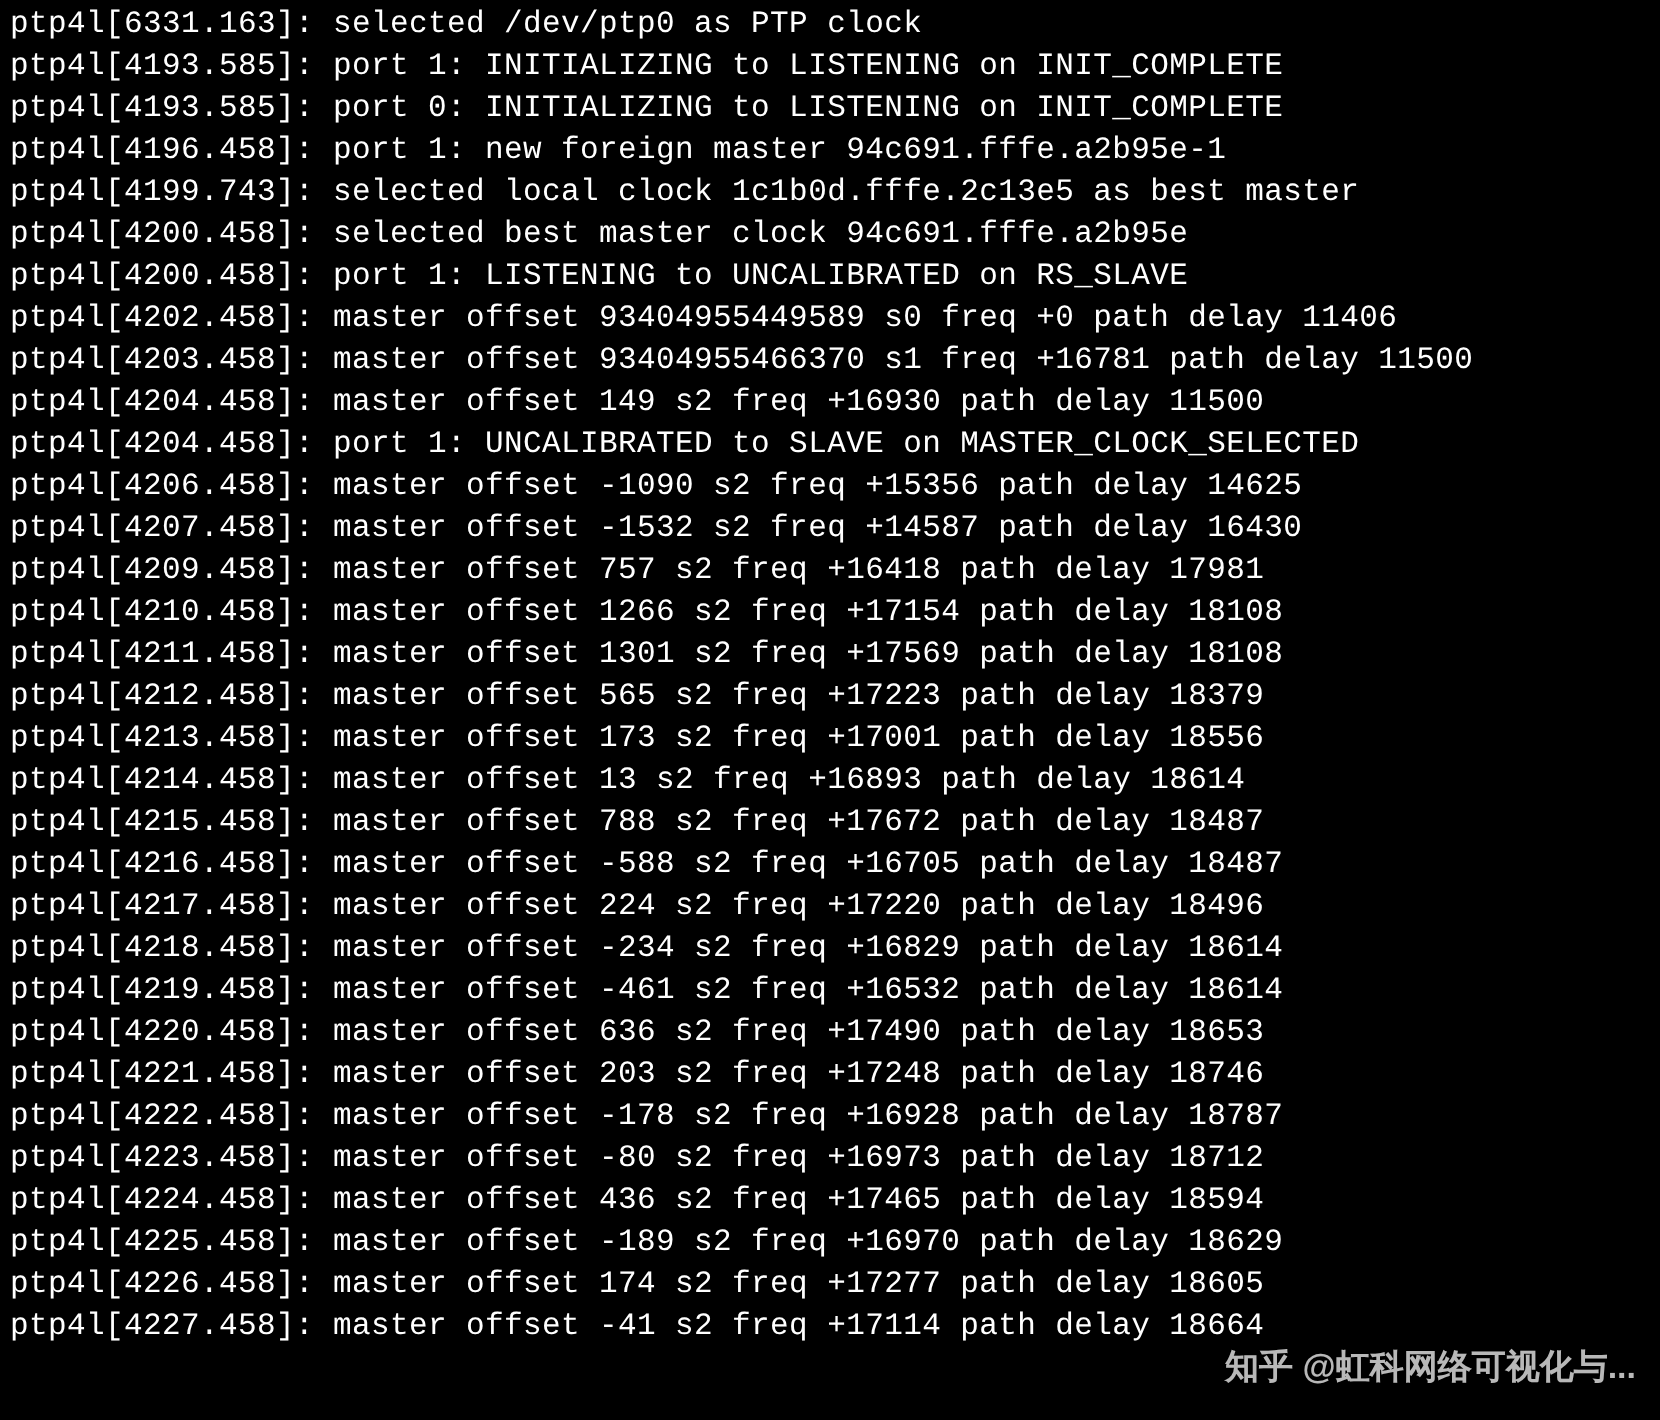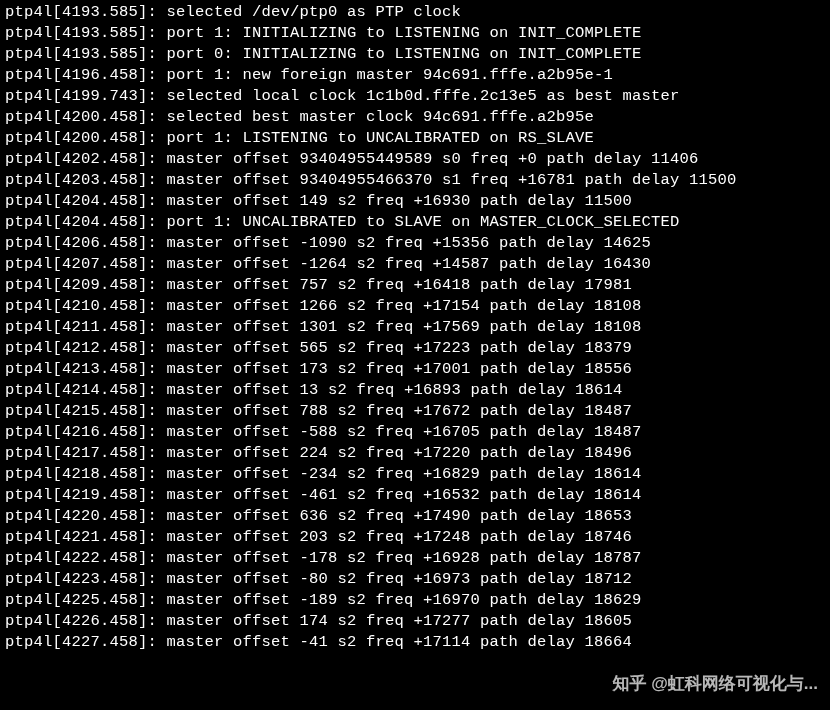--- a/index.html
+++ b/index.html
@@ -35,46 +35,47 @@
       font-size: 17px;
       font-weight: 600;
       text-shadow: 0 0 3px rgba(0,0,0,0.9), 0 0 3px rgba(0,0,0,0.9);
       letter-spacing: 0px;
     }
   </style>
 </head>
 <body>
 
 <div class="terminal-output" id="output">
-    <span class="log-line">ptp4l[4193.585]: selected /dev/ptp0 as PTP clock</span>
+    <span class="log-line">ptp4l[6331.163]: selected /dev/ptp0 as PTP clock</span>
     <span class="log-line">ptp4l[4193.585]: port 1: INITIALIZING to LISTENING on INIT_COMPLETE</span>
     <span class="log-line">ptp4l[4193.585]: port 0: INITIALIZING to LISTENING on INIT_COMPLETE</span>
     <span class="log-line">ptp4l[4196.458]: port 1: new foreign master 94c691.fffe.a2b95e-1</span>
     <span class="log-line">ptp4l[4199.743]: selected local clock 1c1b0d.fffe.2c13e5 as best master</span>
     <span class="log-line">ptp4l[4200.458]: selected best master clock 94c691.fffe.a2b95e</span>
     <span class="log-line">ptp4l[4200.458]: port 1: LISTENING to UNCALIBRATED on RS_SLAVE</span>
     <span class="log-line">ptp4l[4202.458]: master offset 93404955449589 s0 freq      +0 path delay     11406</span>
     <span class="log-line">ptp4l[4203.458]: master offset 93404955466370 s1 freq  +16781 path delay     11500</span>
     <span class="log-line">ptp4l[4204.458]: master offset            149 s2 freq  +16930 path delay     11500</span>
     <span class="log-line">ptp4l[4204.458]: port 1: UNCALIBRATED to SLAVE on MASTER_CLOCK_SELECTED</span>
     <span class="log-line">ptp4l[4206.458]: master offset          -1090 s2 freq  +15356 path delay     14625</span>
-    <span class="log-line">ptp4l[4207.458]: master offset          -1264 s2 freq  +14587 path delay     16430</span>
+    <span class="log-line">ptp4l[4207.458]: master offset          -1532 s2 freq  +14587 path delay     16430</span>
     <span class="log-line">ptp4l[4209.458]: master offset            757 s2 freq  +16418 path delay     17981</span>
     <span class="log-line">ptp4l[4210.458]: master offset           1266 s2 freq  +17154 path delay     18108</span>
     <span class="log-line">ptp4l[4211.458]: master offset           1301 s2 freq  +17569 path delay     18108</span>
     <span class="log-line">ptp4l[4212.458]: master offset            565 s2 freq  +17223 path delay     18379</span>
     <span class="log-line">ptp4l[4213.458]: master offset            173 s2 freq  +17001 path delay     18556</span>
     <span class="log-line">ptp4l[4214.458]: master offset             13 s2 freq  +16893 path delay     18614</span>
     <span class="log-line">ptp4l[4215.458]: master offset            788 s2 freq  +17672 path delay     18487</span>
     <span class="log-line">ptp4l[4216.458]: master offset           -588 s2 freq  +16705 path delay     18487</span>
     <span class="log-line">ptp4l[4217.458]: master offset            224 s2 freq  +17220 path delay     18496</span>
     <span class="log-line">ptp4l[4218.458]: master offset           -234 s2 freq  +16829 path delay     18614</span>
     <span class="log-line">ptp4l[4219.458]: master offset           -461 s2 freq  +16532 path delay     18614</span>
     <span class="log-line">ptp4l[4220.458]: master offset            636 s2 freq  +17490 path delay     18653</span>
     <span class="log-line">ptp4l[4221.458]: master offset            203 s2 freq  +17248 path delay     18746</span>
     <span class="log-line">ptp4l[4222.458]: master offset           -178 s2 freq  +16928 path delay     18787</span>
     <span class="log-line">ptp4l[4223.458]: master offset            -80 s2 freq  +16973 path delay     18712</span>
+    <span class="log-line">ptp4l[4224.458]: master offset            436 s2 freq  +17465 path delay     18594</span>
     <span class="log-line">ptp4l[4225.458]: master offset           -189 s2 freq  +16970 path delay     18629</span>
     <span class="log-line">ptp4l[4226.458]: master offset            174 s2 freq  +17277 path delay     18605</span>
     <span class="log-line">ptp4l[4227.458]: master offset            -41 s2 freq  +17114 path delay     18664</span>
   </div>
 
 <div class="watermark">知乎 @虹科网络可视化与...</div>
 
 </body></html>

